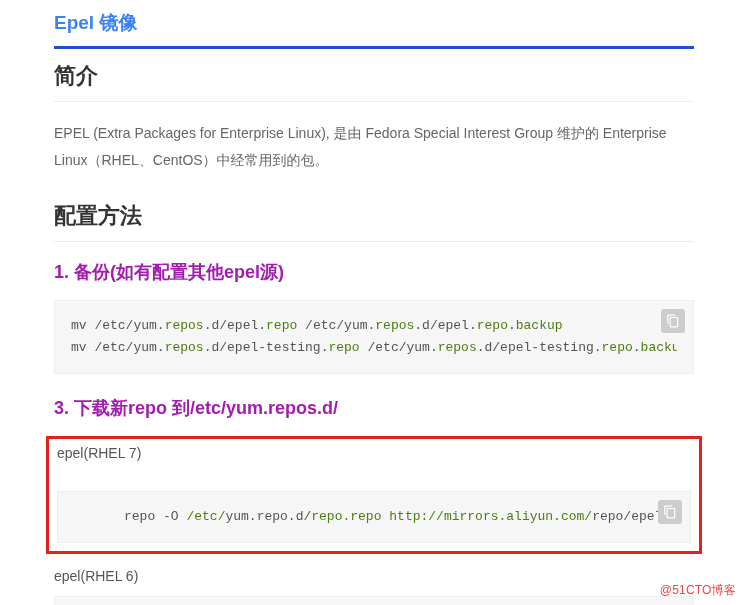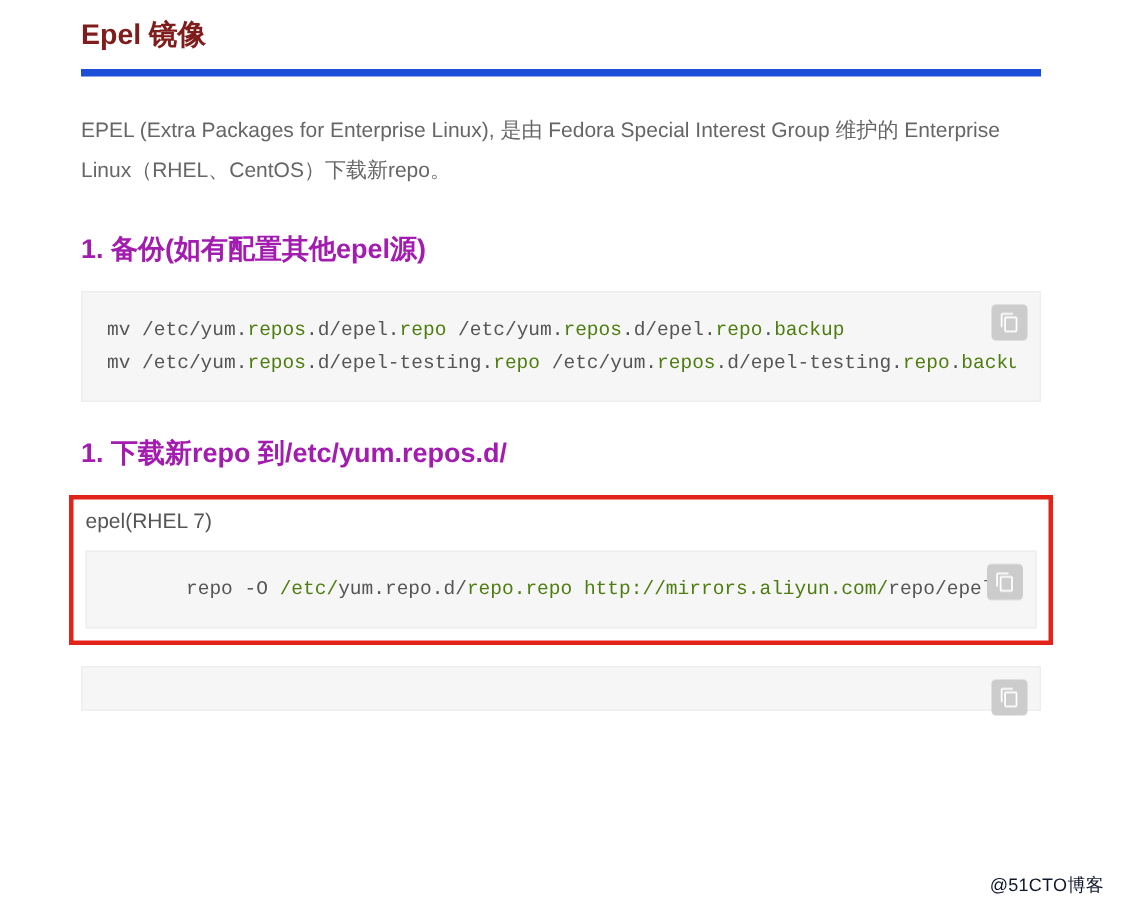--- a/index.html
+++ b/index.html
@@ -9,24 +9,24 @@
       background: #fff;
       width: 748px;
       padding: 0;
     }
     .content {
       padding: 10px 54px 20px 54px;
     }
     h1 {
       font-size: 19px;
       font-weight: 600;
-      color: #7f1d1d;
+      color: #3b82f6;
       padding-bottom: 10px;
-      border-bottom: 5px solid #1d4ed8;
-      margin-bottom: 22px;
+      border-bottom: 3px solid #1d4ed8;
+      margin-bottom: 12px;
     }
     h2 {
       font-size: 22px;
       font-weight: 700;
       color: #333;
       padding-bottom: 10px;
       border-bottom: 1px solid #eee;
       margin-bottom: 18px;
     }
     .intro-text {
@@ -79,70 +79,73 @@
       margin-top: 6px;
       font-weight: 500;
     }
     .highlighted-box {
       border: 3px solid #e2231a;
       padding: 6px 8px 8px 8px;
       margin-left: -8px;
       margin-right: -8px;
       margin-bottom: 14px;
     }
-    .highlighted-box .sub-label { margin-top: 0; margin-bottom: 12px; }
+    .highlighted-box .sub-label { margin-top: 0; margin-bottom: 30px; }
     .highlighted-box .code-block { margin-bottom: 0; }
     .code-block.indented pre { padding-left: 50px; }
     .watermark {
       position: fixed;
       bottom: 6px;
       right: 12px;
       font-size: 12px;
-      color: #0f172a;
+      color: #ef4444;
       font-weight: 500;
       letter-spacing: 0.2px;
     }
   </style>
 </head>
 <body>
 
 <div class="content">
 
   <h1>Epel 镜像</h1>
 
+  <h2>简介</h2>
 
-  <p class="intro-text">EPEL (Extra Packages for Enterprise Linux), 是由 Fedora Special Interest Group 维护的 Enterprise Linux（RHEL、CentOS）下载新repo。</p>
+  <p class="intro-text">EPEL (Extra Packages for Enterprise Linux), 是由 Fedora Special Interest Group 维护的 Enterprise Linux（RHEL、CentOS）中经常用到的包。</p>
 
+  <h2>配置方法</h2>
 
   <h3>1. 备份(如有配置其他epel源)</h3>
 
   <div class="code-block">
     <div class="copy-btn">
       <svg viewBox="0 0 24 24">
           <path d="M16 1H4c-1.1 0-2 .9-2 2v14h2V3h12V1zm3 4H8c-1.1 0-2 .9-2 2v14c0 1.1.9 2 2 2h11c1.1 0 2-.9 2-2V7c0-1.1-.9-2-2-2zm0 16H8V7h11v14z"></path>
         </svg>
     </div>
     <pre><span>mv /etc/yum.</span><span class="tok-hl">repos</span><span>.d/epel.</span><span class="tok-hl">repo</span><span> /etc/yum.</span><span class="tok-hl">repos</span><span>.d/epel.</span><span class="tok-hl">repo</span><span>.</span><span class="tok-hl">backup</span>
 <span>mv /etc/yum.</span><span class="tok-hl">repos</span><span>.d/epel-testing.</span><span class="tok-hl">repo</span><span> /etc/yum.</span><span class="tok-hl">repos</span><span>.d/epel-testing.</span><span class="tok-hl">repo</span><span>.</span><span class="tok-hl">backup</span></pre>
   </div>
 
-  <h3>1. 下载新repo 到/etc/yum.repos.d/</h3>
+  <h3>3. 下载新repo 到/etc/yum.repos.d/</h3>
 
   <div class="highlighted-box">
     <div class="sub-label">epel(RHEL 7)</div>
     <div class="code-block indented">
       <div class="copy-btn">
         <svg viewBox="0 0 24 24">
             <path d="M16 1H4c-1.1 0-2 .9-2 2v14h2V3h12V1zm3 4H8c-1.1 0-2 .9-2 2v14c0 1.1.9 2 2 2h11c1.1 0 2-.9 2-2V7c0-1.1-.9-2-2-2zm0 16H8V7h11v14z"></path>
           </svg>
       </div>
       <pre><span>repo -O </span><span class="tok-hl">/etc/</span><span>yum.repo.d/</span><span class="tok-hl">repo.repo http://mirrors.aliyun.com/</span><span>repo/epel-</span></pre>
     </div>
   </div>
 
+  <div class="sub-label">epel(RHEL 6)</div>
   <div class="code-block indented">
     <div class="copy-btn">
       <svg viewBox="0 0 24 24">
           <path d="M16 1H4c-1.1 0-2 .9-2 2v14h2V3h12V1zm3 4H8c-1.1 0-2 .9-2 2v14c0 1.1.9 2 2 2h11c1.1 0 2-.9 2-2V7c0-1.1-.9-2-2-2zm0 16H8V7h11v14z"></path>
         </svg>
     </div>
     <pre></pre>
   </div>
 
 </div>

